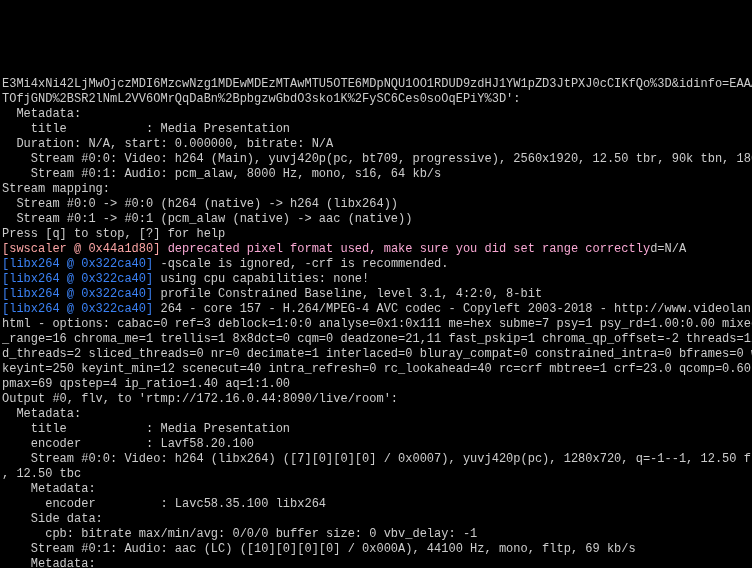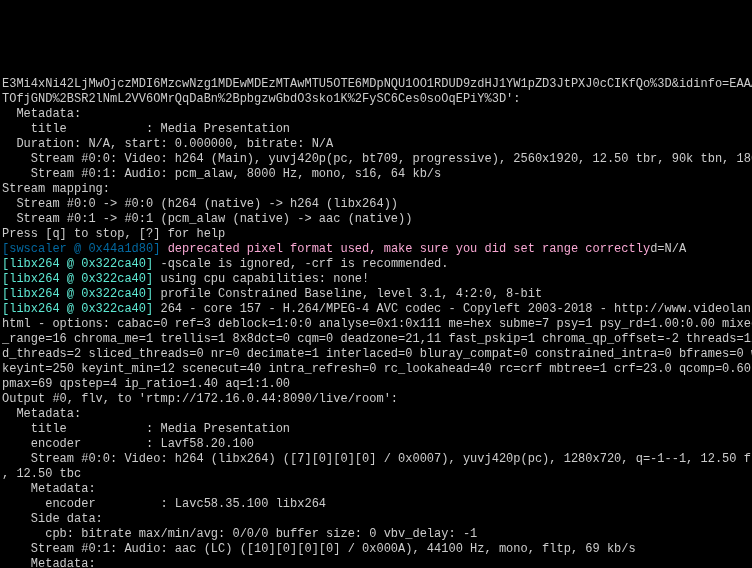--- a/index.html
+++ b/index.html
@@ -11,22 +11,22 @@
     font-size: 12px;
     line-height: 15px;
     width: 752px;
     height: 568px;
     overflow: hidden;
     white-space: pre;
   }
   .terminal {
     padding: 2px 0 0 2px;
   }
-  .green { color: #0369a1; }
-  .cyan { color: #5eead4; }
+  .green { color: #fca5a5; }
+  .cyan { color: #3b82f6; }
   .yellow { color: #f9a8d4; }
   .line { white-space: pre; }
 </style>
 </head>
 <body>
 
 
 
 <div class="terminal" id="term"><div class="line">E3Mi4xNi42LjMwOjczMDI6MzcwNzg1MDEwMDEzMTAwMTU5OTE6MDpNQU1OO1RDUD9zdHJ1YW1pZD3JtPXJ0cCIKfQo%3D&amp;idinfo=EAAAAAAA</div><div class="line">TOfjGND%2BSR2lNmL2VV6OMrQqDaBn%2BpbgzwGbdO3sko1K%2FySC6Ces0soOqEPiY%3D':</div><div class="line">  Metadata:</div><div class="line">    title           : Media Presentation</div><div class="line">  Duration: N/A, start: 0.000000, bitrate: N/A</div><div class="line">    Stream #0:0: Video: h264 (Main), yuvj420p(pc, bt709, progressive), 2560x1920, 12.50 tbr, 90k tbn, 180k</div><div class="line">    Stream #0:1: Audio: pcm_alaw, 8000 Hz, mono, s16, 64 kb/s</div><div class="line">Stream mapping:</div><div class="line">  Stream #0:0 -&gt; #0:0 (h264 (native) -&gt; h264 (libx264))</div><div class="line">  Stream #0:1 -&gt; #0:1 (pcm_alaw (native) -&gt; aac (native))</div><div class="line">Press [q] to stop, [?] for help</div><div class="line"><span class="green">[swscaler @ 0x44a1d80] </span><span class="yellow">deprecated pixel format used, make sure you did set range correctly</span><span>d=N/A</span></div><div class="line"><span class="cyan">[libx264 @ 0x322ca40] </span><span>-qscale is ignored, -crf is recommended.</span></div><div class="line"><span class="cyan">[libx264 @ 0x322ca40] </span><span>using cpu capabilities: none!</span></div><div class="line"><span class="cyan">[libx264 @ 0x322ca40] </span><span>profile Constrained Baseline, level 3.1, 4:2:0, 8-bit</span></div><div class="line"><span class="cyan">[libx264 @ 0x322ca40] </span><span>264 - core 157 - H.264/MPEG-4 AVC codec - Copyleft 2003-2018 - http://www.videolan.or</span></div><div class="line">html - options: cabac=0 ref=3 deblock=1:0:0 analyse=0x1:0x111 me=hex subme=7 psy=1 psy_rd=1.00:0.00 mixed_r</div><div class="line">_range=16 chroma_me=1 trellis=1 8x8dct=0 cqm=0 deadzone=21,11 fast_pskip=1 chroma_qp_offset=-2 threads=12 l</div><div class="line">d_threads=2 sliced_threads=0 nr=0 decimate=1 interlaced=0 bluray_compat=0 constrained_intra=0 bframes=0 wei</div><div class="line">keyint=250 keyint_min=12 scenecut=40 intra_refresh=0 rc_lookahead=40 rc=crf mbtree=1 crf=23.0 qcomp=0.60 qp</div><div class="line">pmax=69 qpstep=4 ip_ratio=1.40 aq=1:1.00</div><div class="line">Output #0, flv, to 'rtmp://172.16.0.44:8090/live/room':</div><div class="line">  Metadata:</div><div class="line">    title           : Media Presentation</div><div class="line">    encoder         : Lavf58.20.100</div><div class="line">    Stream #0:0: Video: h264 (libx264) ([7][0][0][0] / 0x0007), yuvj420p(pc), 1280x720, q=-1--1, 12.50 fps,</div><div class="line">, 12.50 tbc</div><div class="line">    Metadata:</div><div class="line">      encoder         : Lavc58.35.100 libx264</div><div class="line">    Side data:</div><div class="line">      cpb: bitrate max/min/avg: 0/0/0 buffer size: 0 vbv_delay: -1</div><div class="line">    Stream #0:1: Audio: aac (LC) ([10][0][0][0] / 0x000A), 44100 Hz, mono, fltp, 69 kb/s</div><div class="line">    Metadata:</div></div>
 

